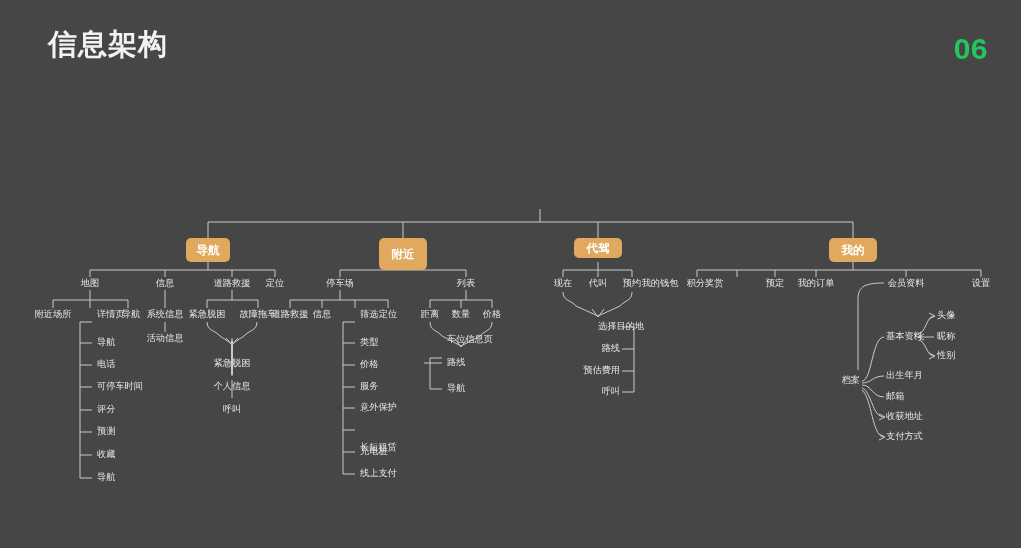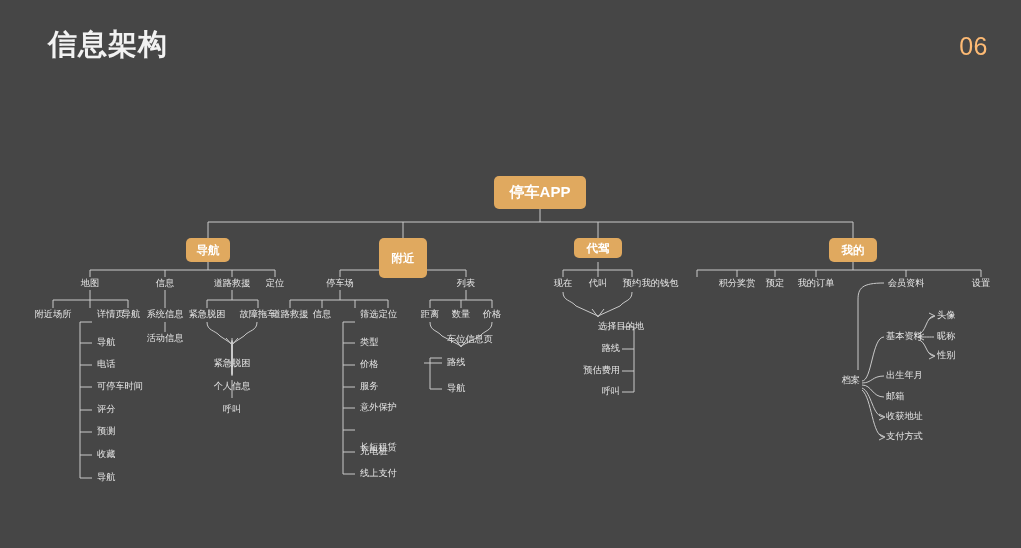--- a/index.html
+++ b/index.html
@@ -18,21 +18,21 @@
     font-size:29px;font-weight:bold;color:#f2f2f2;
     letter-spacing:1px;line-height:1;text-align:center;
   }
   .hdr-sub{
     position:absolute;left:49px;top:68px;
     font-size:11.5px;color:#9d9d9d;letter-spacing:2.1px;
     line-height:1;
   }
   .hdr-page{
     position:absolute;right:33px;top:34px;
-    font-size:25px;font-weight:normal;color:#fdba74;letter-spacing:0.5px;
+    font-size:30px;font-weight:bold;color:#22c55e;letter-spacing:0.5px;
     line-height:1;
   }
 
   
   svg#wires{position:absolute;left:0;top:0;width:1021px;height:548px;}
   svg#wires path,svg#wires line,svg#wires polyline{
     fill:none;stroke:#c9c9c9;stroke-width:1;
   }
 
   
@@ -235,24 +235,23 @@
     <polyline points="879,434 885,437 879,440"></polyline>
 
     <path d="M918 334 C926 334 926 316 934 316"></path>
     <path d="M918 337 C926 337 927 337 934 337"></path>
     <path d="M918 340 C926 340 926 356 934 356"></path>
     <polyline points="929,313 935,316 929,319"></polyline>
     <polyline points="929,353 935,356 929,359"></polyline>
     <polyline points="924,334 918,337 924,340"></polyline>
   </svg>
 
-  <div class="node-box node-root" style="left:494px;top:176px;width:92px;height:33px;">停车APP</div>
 
   <div class="node-box node-l2" style="left:186px;top:238px;width:44px;height:24px;">导航</div>
-  <div class="node-box node-l2" style="left:379px;top:238px;width:48px;height:40px;">附近</div>
+  <div class="node-box node-l2" style="left:379px;top:238px;width:48px;height:32px;">附近</div>
   <div class="node-box node-l2" style="left:574px;top:238px;width:48px;height:20px;">代驾</div>
   <div class="node-box node-l2" style="left:829px;top:238px;width:48px;height:24px;">我的</div>
 
   <div class="lbl" style="left:90px;top:284px;">地图</div>
   <div class="lbl" style="left:165px;top:284px;">信息</div>
   <div class="lbl" style="left:232px;top:284px;">道路救援</div>
   <div class="lbl" style="left:275px;top:284px;">定位</div>
 
   <div class="lbl" style="left:53px;top:315px;">附近场所</div>
   <div class="lbl left" style="left:97px;top:315px;">详情页</div>
@@ -303,21 +302,21 @@
   <div class="lbl" style="left:563px;top:284px;">现在</div>
   <div class="lbl" style="left:598px;top:284px;">代叫</div>
   <div class="lbl" style="left:632px;top:284px;">预约</div>
 
   <div class="lbl right" style="left:620px;top:327px;margin-left:24px;">选择目的地</div>
   <div class="lbl right" style="left:620px;top:349px;">路线</div>
   <div class="lbl right" style="left:620px;top:371px;">预估费用</div>
   <div class="lbl right" style="left:620px;top:392px;">呼叫</div>
 
   <div class="lbl" style="left:660px;top:284px;">我的钱包</div>
-  <div class="lbl" style="left:737px;top:284px;">积分奖赏</div>
+  <div class="lbl" style="left:705px;top:284px;">积分奖赏</div>
   <div class="lbl" style="left:775px;top:284px;">预定</div>
   <div class="lbl" style="left:816px;top:284px;">我的订单</div>
   <div class="lbl" style="left:906px;top:284px;">会员资料</div>
   <div class="lbl" style="left:981px;top:284px;">设置</div>
 
   <div class="lbl right" style="left:860px;top:381px;">档案</div>
 
   <div class="lbl left" style="left:886px;top:337px;">基本资料</div>
   <div class="lbl left" style="left:886px;top:376px;">出生年月</div>
   <div class="lbl left" style="left:886px;top:397px;">邮箱</div>

